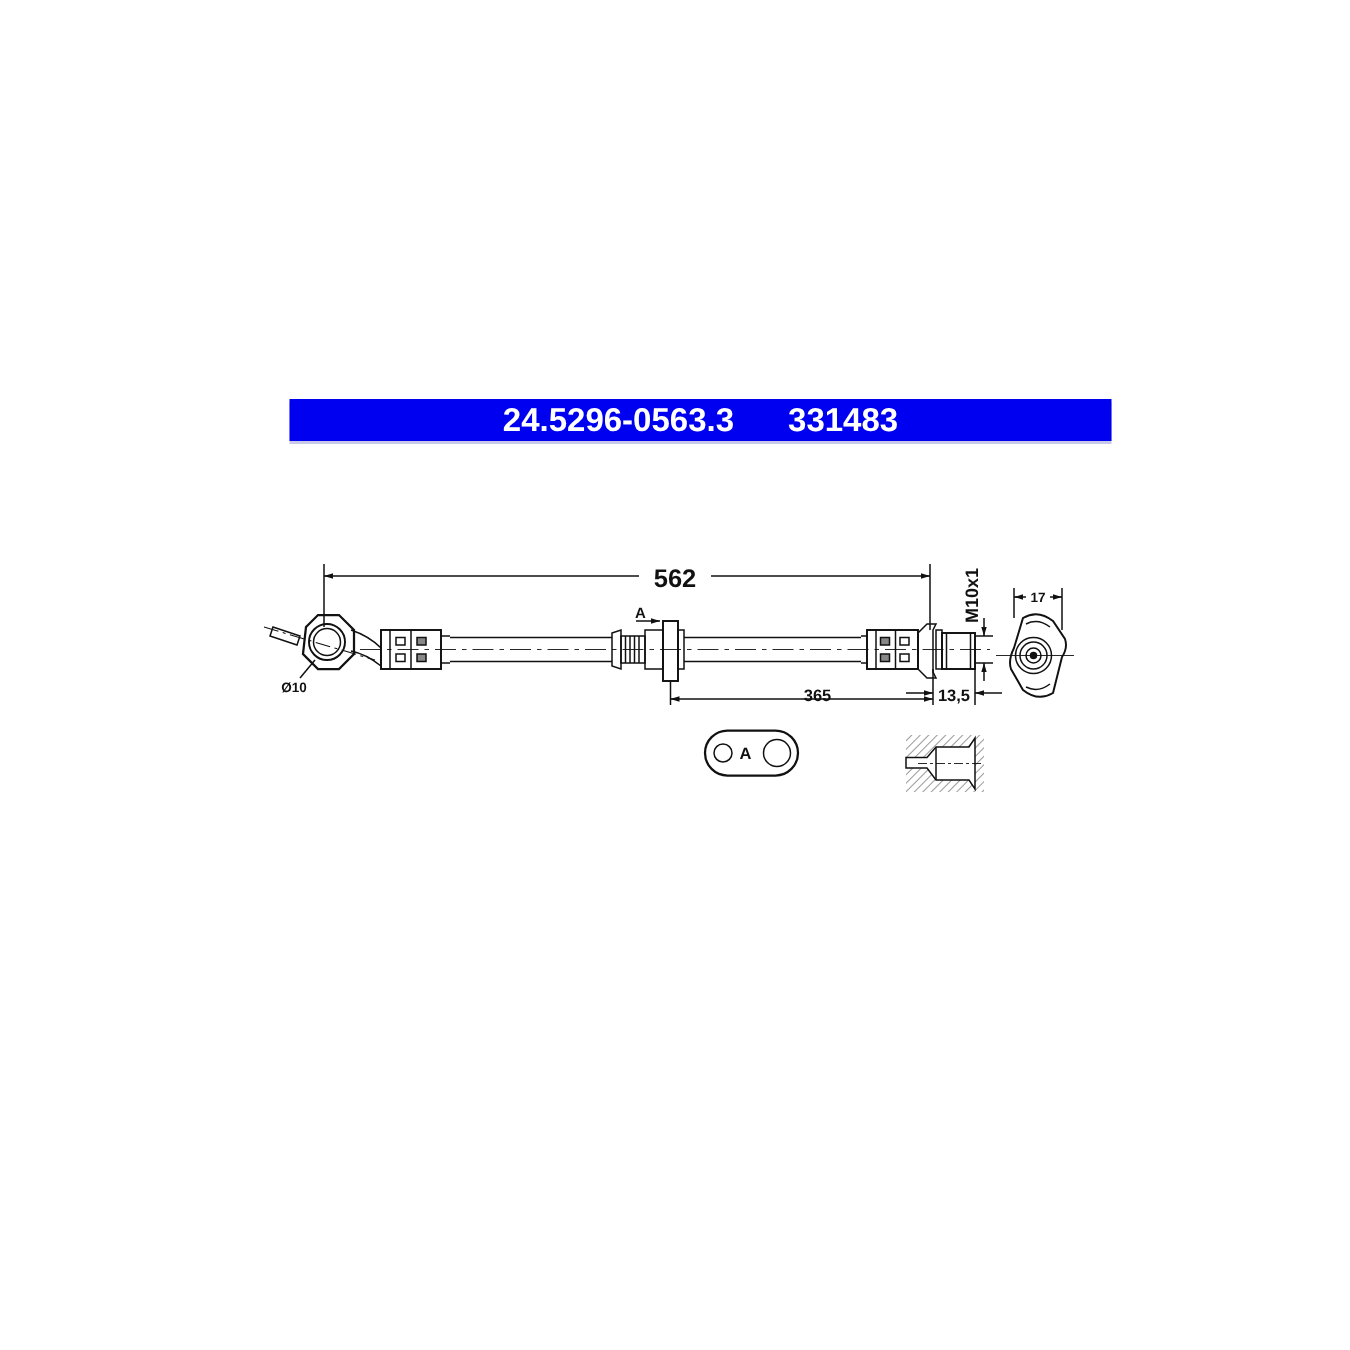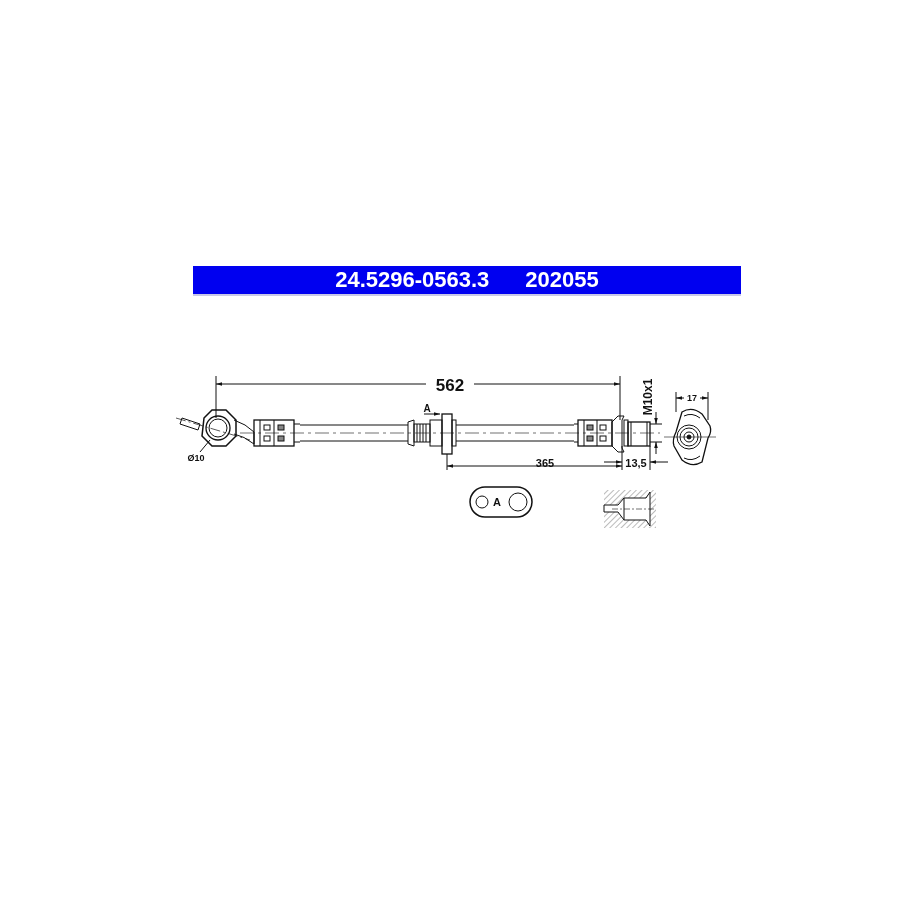--- a/index.html
+++ b/index.html
@@ -15,21 +15,21 @@
     .banner .gap { width: 36px; }
     svg.drawing { position: absolute; left: 0; top: 0; }
     .dim-text { font-family: "Liberation Sans", sans-serif; font-weight: bold; fill: #111; }
   </style>
 </head>
 <body>
 
 <div class="banner">
   <span>24.5296-0563.3</span>
   <span class="gap"></span>
-  <span>202055</span>
+  <span>331483</span>
 </div>
 
 <svg class="drawing" width="900" height="900" viewBox="0 0 900 900">
   <defs>
     <marker id="arr" viewBox="0 0 10 10" refX="10" refY="5" markerWidth="6" markerHeight="6" orient="auto-start-reverse">
       <path d="M0,2 L10,5 L0,8 z" fill="#111"></path>
     </marker>
     <pattern id="hatch" width="4" height="4" patternUnits="userSpaceOnUse" patternTransform="rotate(45)">
       <line x1="0" y1="0" x2="0" y2="4" stroke="#777" stroke-width="1"></line>
     </pattern>

